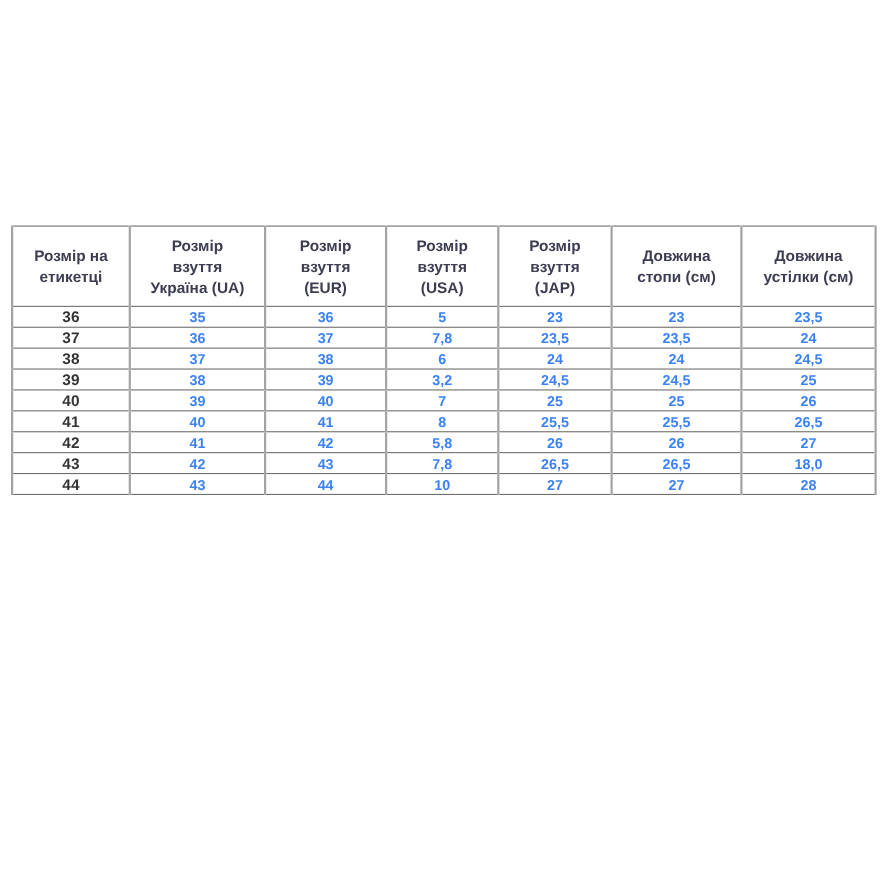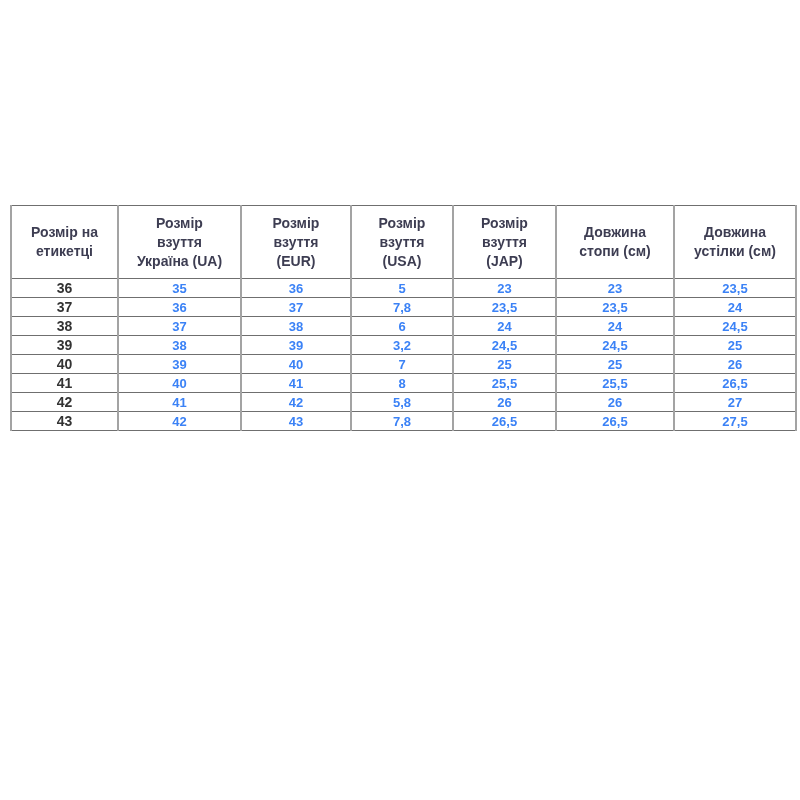--- a/index.html
+++ b/index.html
@@ -163,17 +163,26 @@
           <td>26</td>
           <td>27</td>
         </tr>
         <tr>
           <th class="row-label" scope="row">43</th>
           <td>42</td>
           <td>43</td>
           <td>7,8</td>
           <td>26,5</td>
           <td>26,5</td>
-          <td>27,5</td>
+          <td>18,0</td>
+        </tr>
+        <tr>
+          <th class="row-label" scope="row">44</th>
+          <td>43</td>
+          <td>44</td>
+          <td>10</td>
+          <td>27</td>
+          <td>27</td>
+          <td>28</td>
         </tr>
       </tbody>
   </table>
 </div>
 
 </body></html>

